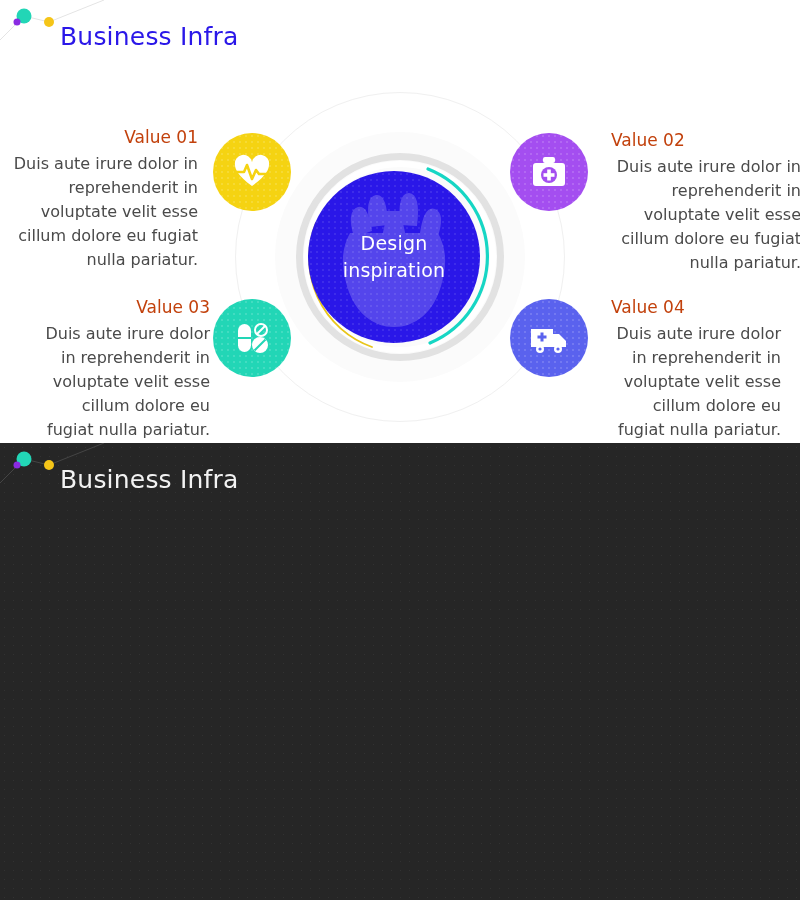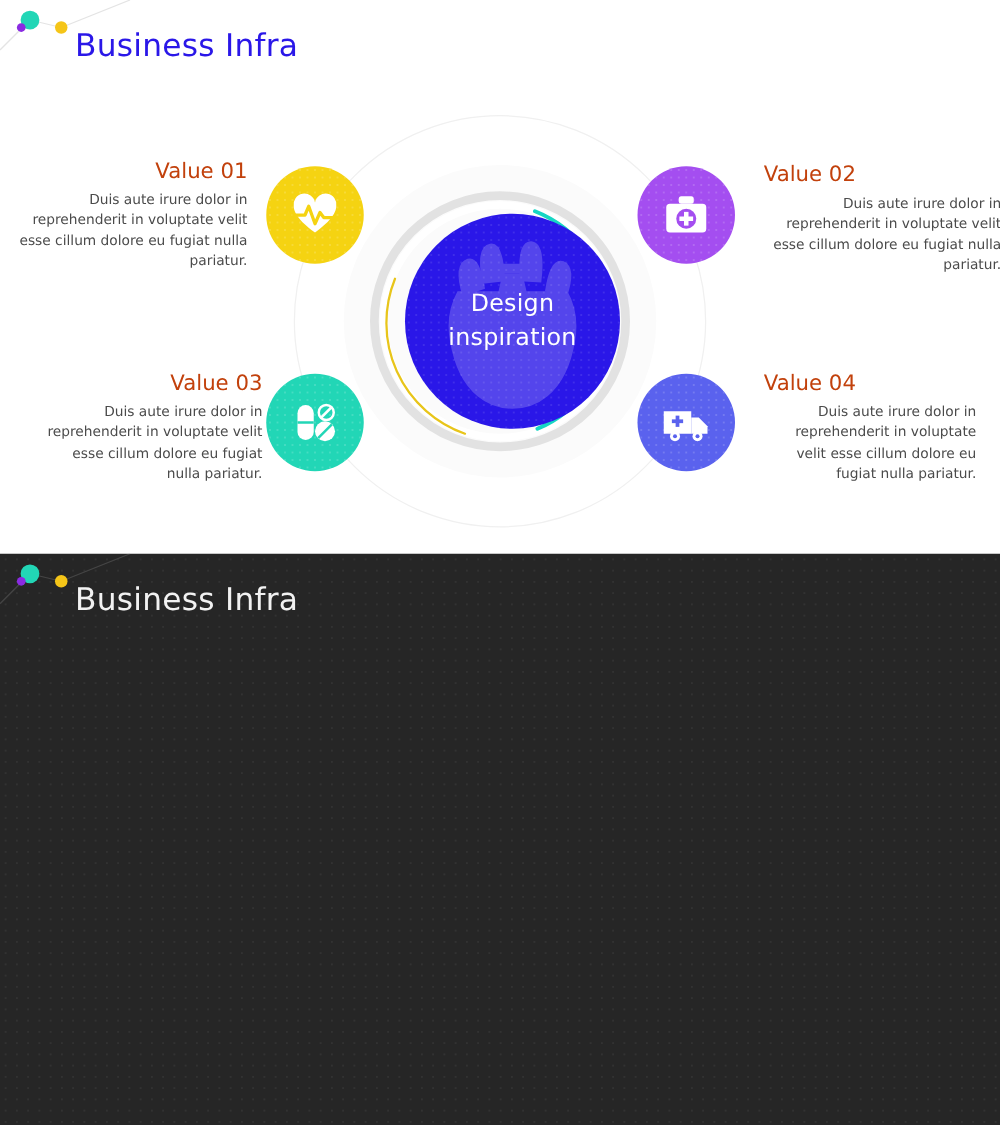--- a/index.html
+++ b/index.html
@@ -71,21 +71,21 @@
     display:flex;align-items:center;justify-content:center;
   }
   .bubble .tex{position:absolute;inset:0;border-radius:50%;
     background-image:radial-gradient(circle, rgba(255,255,255,.16) 0.7px, transparent 0.8px);
     background-size:6px 6px;}
   .bubble svg{position:relative;z-index:2;}
 
   
   .vblock{position:absolute;width:200px;}
   .vtitle{font-size:17px;margin:0 0 5px 0;line-height:1.1;}
-  .vbody{font-size:11px;line-height:1.5;margin:0;text-align:right;}
+  .vbody{font-size:16px;line-height:1.5;margin:0;text-align:right;}
   .panel-light .vtitle{color:#c2410c;}
   .panel-light .vbody{color:#4a4a4a;}
   .ta-r{text-align:right;}
   .ta-l{text-align:left;}
 </style>
 </head>
 <body>
 
 <section class="panel panel-light">
 
@@ -103,21 +103,21 @@
     <div class="ring ring-outer" style="left:235px;top:92px;"></div>
     <div class="ring ring-halo" style="left:275px;top:132px;"></div>
     <div class="ring ring-mid" style="left:296px;top:153px;"></div>
     <div class="ring ring-sep" style="left:304px;top:161px;"></div>
 
     <svg class="arcs" style="left:288px;top:145px;" width="224" height="224" viewBox="0 0 224 224">
       <path d="M 140 24 A 94 94 0 0 1 142 198" fill="none" stroke="#16d6c4" stroke-width="3.2" stroke-linecap="round"></path>
       <path d="M 84 202 A 94 94 0 0 1 28 78" fill="none" stroke="#e8c51a" stroke-width="1.8" stroke-linecap="round"></path>
     </svg>
 
-    <div class="core" style="left:324px;top:171px;">
+    <div class="core" style="left:308px;top:171px;">
       <svg class="core-art" viewBox="0 0 172 172" preserveAspectRatio="xMidYMid slice">
         <g fill="#ffffff">
           <path d="M46 66 q-8 -26 4 -30 q10 -3 14 24 z"></path>
           <path d="M62 56 q-6 -30 6 -32 q11 -2 12 30 z"></path>
           <path d="M92 54 q-3 -32 9 -32 q12 1 8 33 z"></path>
           <path d="M112 62 q4 -28 15 -24 q11 5 2 30 z"></path>
           <path d="M42 62 q-10 18 -6 40 q5 30 22 44 q12 10 28 10 q16 0 28 -10 q17 -14 22 -44 q4 -22 -6 -40 z"></path>
           <rect x="74" y="40" width="24" height="8" rx="2"></rect>
           <path d="M78 48 h16 l10 44 q3 12 -8 12 h-20 q-11 0 -8 -12 z"></path>
           <rect x="66" y="124" width="40" height="10" rx="3"></rect>

